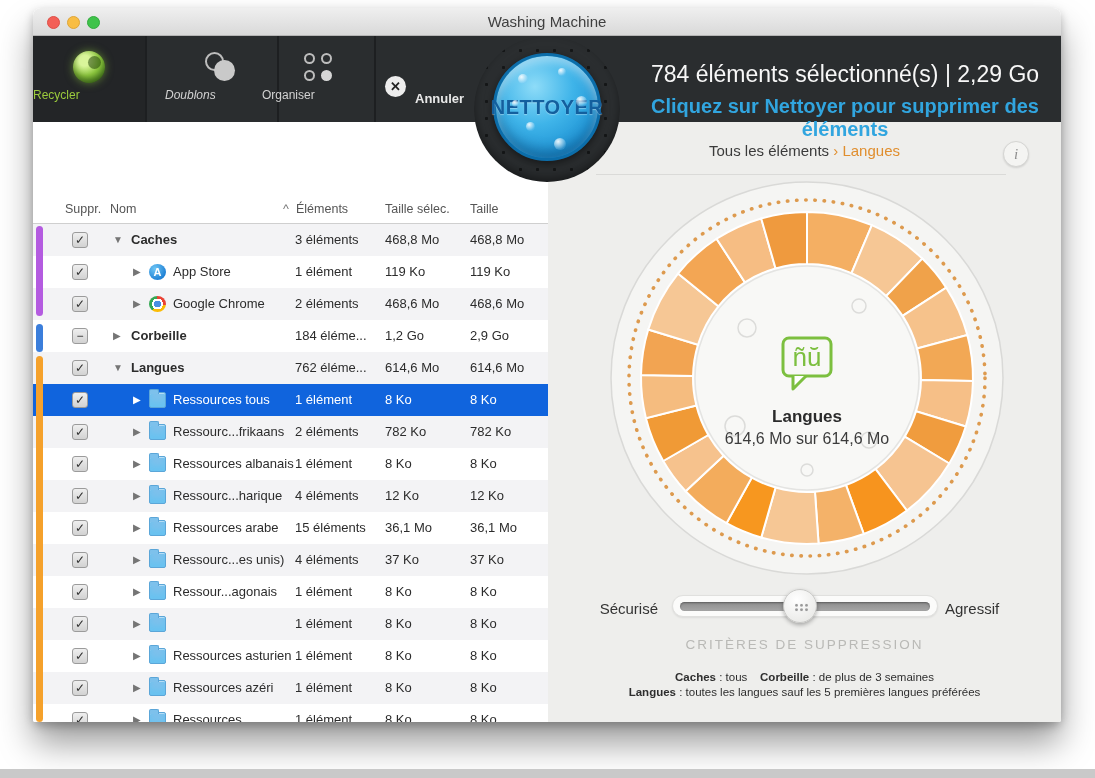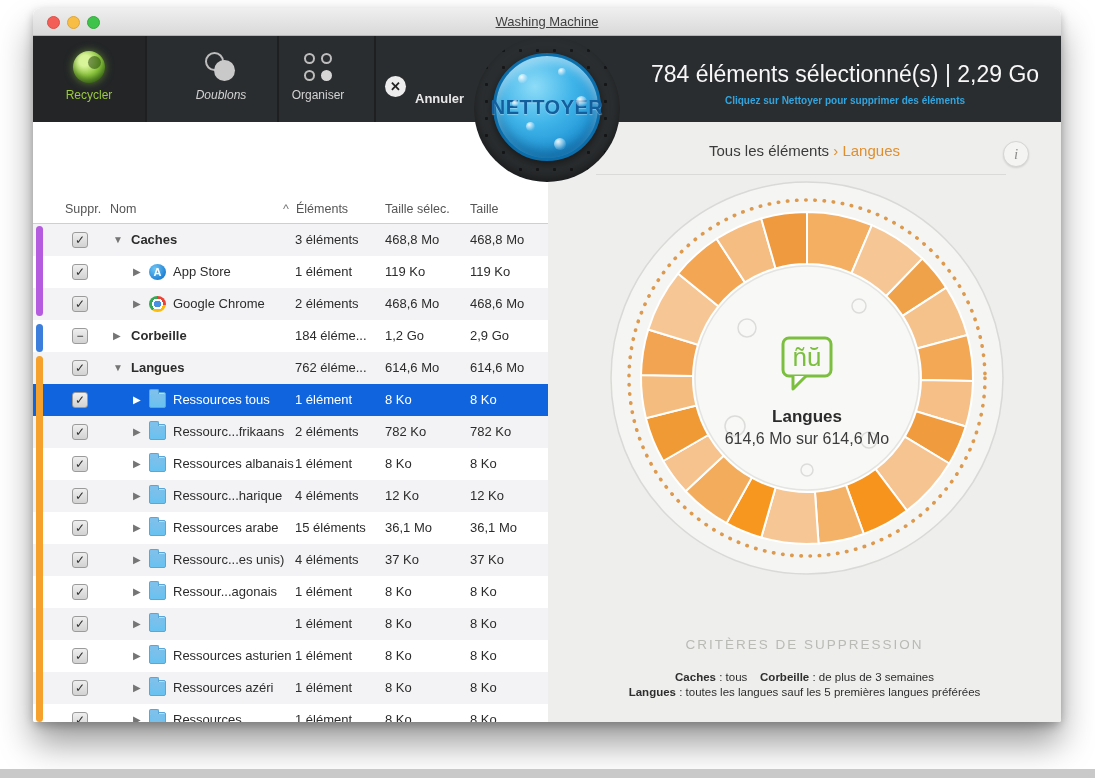--- a/index.html
+++ b/index.html
@@ -11,25 +11,25 @@
   .window { position:absolute; left:33px; top:8px; width:1028px; height:714px;
     border-radius:8px 8px 2px 2px; overflow:hidden; background:#fff; }
 
   
   .titlebar { position:absolute; left:0; top:0; width:100%; height:28px;
     background:linear-gradient(#efefef,#d9d9d9); border-bottom:1px solid #b5b5b5; z-index:30; }
   .traffic { position:absolute; top:7.5px; width:13px; height:13px; border-radius:50%; }
   .t-red   { left:14px; background:#f35f57; border:1px solid #dd4f47; }
   .t-yellow{ left:34px; background:#f8bd44; border:1px solid #dfa537; }
   .t-green { left:54px; background:#3fc34a; border:1px solid #33ab3e; }
-  .win-title { width:100%; text-align:center; line-height:28px; font-size:13px; color:#3f3f3f;text-decoration:underline; }
+  .win-title { width:100%; text-align:center; line-height:28px; font-size:15px; color:#3f3f3f; }
 
   
   .toolbar { position:absolute; left:0; top:28px; width:100%; height:86px; background:#2a2d2f; z-index:5; }
-  .tb-section { position:absolute; top:0; height:86px; width:114px; border-right:2px solid #1d1f21; text-align:center; }
+  .tb-section { position:absolute; top:0; height:86px; width:114px; border-right:2px solid #1d1f21; }
   .tb-0 { left:0; background:#232527; }
   .tb-1 { left:132px;font-style:italic; } .tb-2 { left:229px; }
   .tb-icon-wrap { margin-top:13px; height:36px; display:flex; align-items:center; justify-content:center; }
   .tb-label { margin-top:3px; font-size:12px; color:#d2d2d2; }
   .tb-label.green { color:#9bcb3c; }
 
   .icon-recycler { width:32px; height:32px; border-radius:50%;
     background:radial-gradient(circle at 36% 30%, #d9f59a 0 18%, #8cc63e 50%, #4a8a1d 85%, #2f5d12 100%);
     box-shadow:0 0 8px rgba(140,198,62,.55), inset 0 -4px 6px rgba(0,0,0,.35); position:relative; }
   .icon-recycler:after { content:""; position:absolute; right:4px; top:5px; width:13px; height:13px;
@@ -61,21 +61,21 @@
   .nettoyer-btn span { font-size:20px; font-weight:bold; letter-spacing:.5px; color:#135f9e;
     text-shadow:0 1px 1px rgba(255,255,255,.35); }
   .drop { position:absolute; border-radius:50%; background:radial-gradient(circle at 35% 30%, rgba(255,255,255,.9), rgba(120,200,245,.25) 70%); }
   .d1{left:22px;top:18px;width:10px;height:10px} .d2{left:62px;top:12px;width:8px;height:8px}
   .d3{left:80px;top:40px;width:11px;height:11px} .d4{left:30px;top:66px;width:9px;height:9px}
   .d5{left:58px;top:82px;width:12px;height:12px} .d6{left:16px;top:44px;width:7px;height:7px}
 
   
   .hdr-right { position:absolute; left:600px; top:8px; width:424px; height:86px; text-align:center; }
   .hdr-title { margin-top:17px; font-size:23px; color:#f7f7f7; }
-  .hdr-sub { margin-top:7px; font-size:10px; font-weight:bold; color:#31a5df; cursor:pointer; }
+  .hdr-sub { margin-top:7px; font-size:20px; font-weight:bold; color:#31a5df; cursor:pointer; }
 
   
   .content { position:absolute; left:0; top:114px; width:100%; height:600px; display:flex; }
   .left-panel { position:relative; width:515px; height:600px; background:#fff; overflow:hidden; }
   .right-panel { position:relative; width:513px; height:600px; background:#eeeeec; }
 
   
   .thead { position:absolute; left:0; top:74px; width:100%; height:28px; background:#fff;
     border-bottom:1px solid #cfcfcf; font-size:12.5px; color:#555; }
   .thead span { position:absolute; top:6px; }
@@ -390,20 +390,30 @@
           <g>
             <rect x="176" y="160" width="48" height="38" rx="6" fill="none" stroke="#7cbf3f" stroke-width="3"></rect>
             <path d="M 186 198 L 186 211 L 199 198" fill="#fff" stroke="#7cbf3f" stroke-width="3" stroke-linejoin="round"></path>
             <text id="donut-icon-glyph" x="200" y="188" text-anchor="middle" font-size="26" fill="#7cbf3f" font-family="Liberation Sans, sans-serif">ñŭ</text>
           </g>
           <text id="donut-title" x="200" y="244" text-anchor="middle" font-size="17" font-weight="bold" fill="#2b2b2b" font-family="Liberation Sans, sans-serif">Langues</text>
           <text id="donut-sub" x="200" y="266" text-anchor="middle" font-size="16" fill="#3c3c3c" font-family="Liberation Sans, sans-serif">614,6 Mo sur 614,6 Mo</text>
         </svg>
       </div>
 
+      <div class="slider-row">
+        <div class="slider-label lab-left">Sécurisé</div>
+        <div class="slider-pill"></div>
+        <div class="slider-track">
+          <div class="slider-handle" id="handle" style="left: 48%;">
+              <div class="handle-dots"></div>
+            </div>
+        </div>
+        <div class="slider-label lab-right">Agressif</div>
+      </div>
 
       <div class="criteria-title">CRITÈRES DE SUPPRESSION</div>
       <div class="criteria-lines" id="criteria"><div><b>Caches</b><span> : tous    </span><b>Corbeille</b><span> : de plus de 3 semaines</span></div><div><b>Langues</b><span> : toutes les langues sauf les 5 premières langues préférées</span></div></div>
     </div>
   </div>
 
   <div class="titlebar">
     <div class="traffic t-red"></div>
     <div class="traffic t-yellow"></div>
     <div class="traffic t-green"></div>

